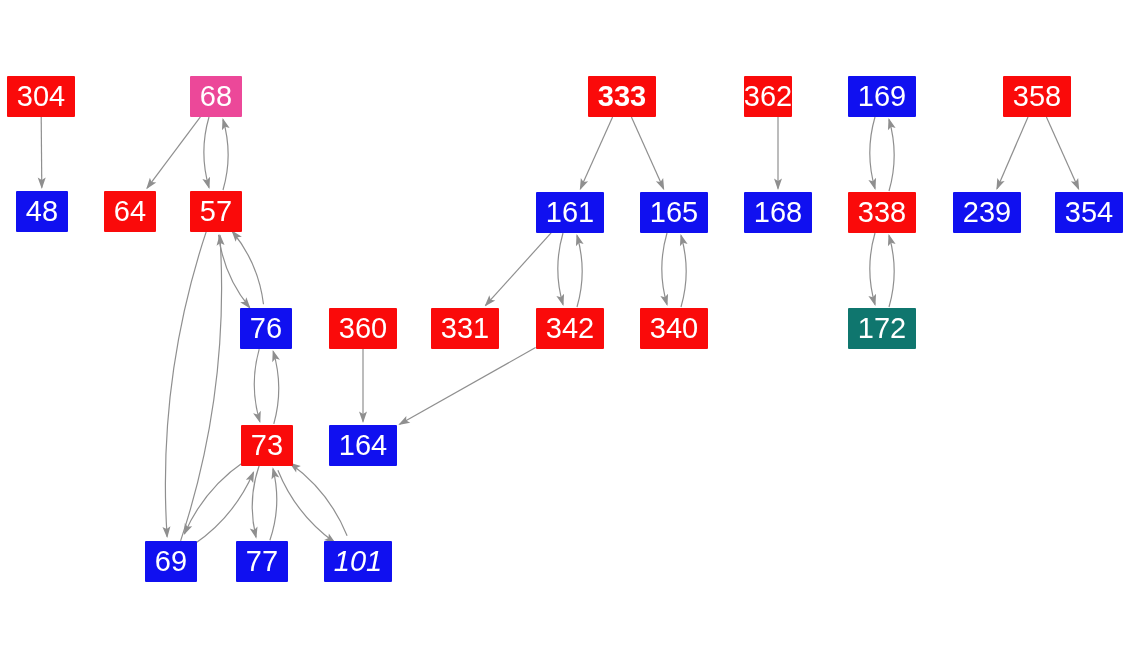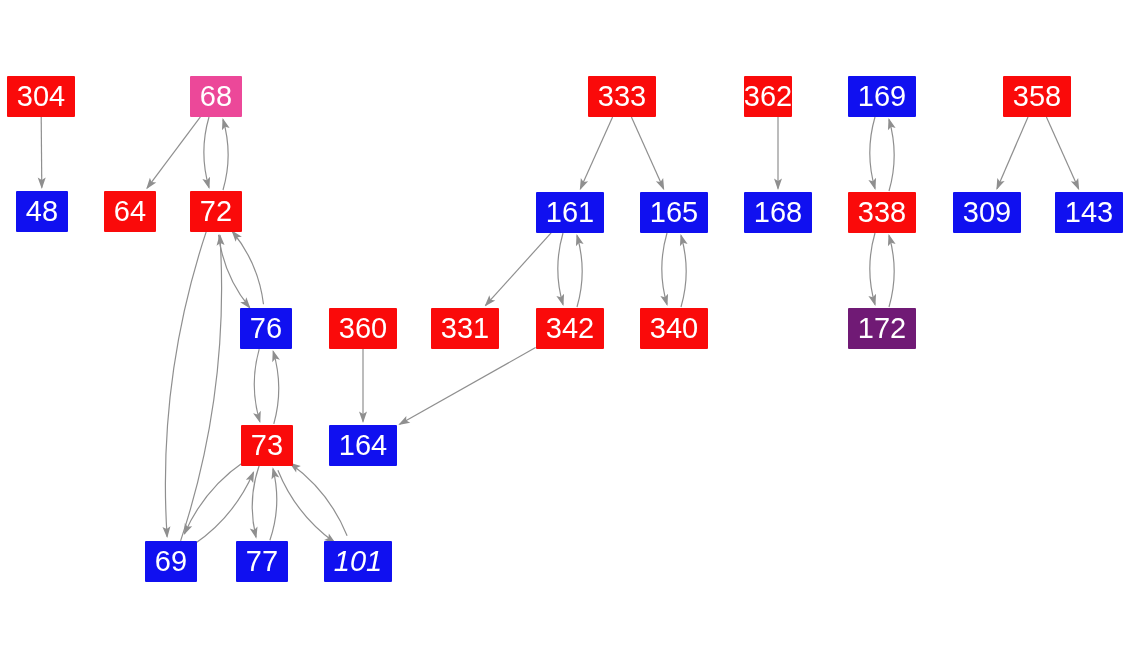--- a/index.html
+++ b/index.html
@@ -87,38 +87,38 @@
       <path d="M875.0,117.0 Q864.6,152.8 875.0,188.5" class="edge" stroke="#8f8f8f" marker-end="url(#arrow)"></path>
       <path d="M889.0,191.0 Q899.4,155.3 889.0,119.5" class="edge" stroke="#8f8f8f" marker-end="url(#arrow)"></path>
       <path d="M875.0,233.0 Q864.6,268.8 875.0,304.5" class="edge" stroke="#8f8f8f" marker-end="url(#arrow)"></path>
       <path d="M889.0,307.0 Q899.4,271.3 889.0,235.5" class="edge" stroke="#8f8f8f" marker-end="url(#arrow)"></path>
       <path d="M1028.0,117.0 Q1012.5,152.9 997.0,188.7" class="edge" stroke="#8f8f8f" marker-end="url(#arrow)"></path>
       <path d="M1046.4,117.0 Q1062.5,152.9 1078.6,188.8" class="edge" stroke="#8f8f8f" marker-end="url(#arrow)"></path>
     </svg>
   <div id="nodes-layer">
       <div class="node" style="left: 7px; top: 75.5px; width: 68px; height: 41px; background: rgb(250, 10, 10);">304</div>
       <div class="node" style="left: 190px; top: 75.5px; width: 52px; height: 41px; background: #ec4899;">68</div>
-      <div class="node" style="left: 588px; top: 75.5px; width: 68px; height: 41px; background: rgb(250, 10, 10);">333</div>
+      <div class="node" style="left: 588px; top: 75.5px; width: 68px; height: 41px; background: rgb(250, 10, 10); font-weight: bold;">333</div>
       <div class="node" style="left: 744px; top: 75.5px; width: 48px; height: 41px; background: rgb(250, 10, 10);">362</div>
       <div class="node" style="left: 848px; top: 75.5px; width: 68px; height: 41px; background: rgb(16, 16, 240);">169</div>
       <div class="node" style="left: 1003px; top: 75.5px; width: 68px; height: 41px; background: rgb(250, 10, 10);">358</div>
       <div class="node" style="left: 16px; top: 190.5px; width: 52px; height: 41px; background: rgb(16, 16, 240); text-align: center;">48</div>
       <div class="node" style="left: 104px; top: 190.5px; width: 52px; height: 41px; background: rgb(250, 10, 10);">64</div>
-      <div class="node" style="left: 190px; top: 190.5px; width: 52px; height: 41px; background: rgb(250, 10, 10);">72</div>
+      <div class="node" style="left: 190px; top: 190.5px; width: 52px; height: 41px; background: rgb(250, 10, 10);">57</div>
       <div class="node" style="left: 536px; top: 191.5px; width: 68px; height: 41px; background: rgb(16, 16, 240);">161</div>
       <div class="node" style="left: 640px; top: 191.5px; width: 68px; height: 41px; background: rgb(16, 16, 240);">165</div>
       <div class="node" style="left: 744px; top: 191.5px; width: 68px; height: 41px; background: rgb(16, 16, 240);">168</div>
       <div class="node" style="left: 848px; top: 191.5px; width: 68px; height: 41px; background: rgb(250, 10, 10);">338</div>
-      <div class="node" style="left: 953px; top: 191.5px; width: 68px; height: 41px; background: rgb(16, 16, 240);">309</div>
-      <div class="node" style="left: 1055px; top: 191.5px; width: 68px; height: 41px; background: rgb(16, 16, 240);">143</div>
+      <div class="node" style="left: 953px; top: 191.5px; width: 68px; height: 41px; background: rgb(16, 16, 240);">239</div>
+      <div class="node" style="left: 1055px; top: 191.5px; width: 68px; height: 41px; background: rgb(16, 16, 240);">354</div>
       <div class="node" style="left: 240px; top: 307.5px; width: 52px; height: 41px; background: rgb(16, 16, 240);">76</div>
       <div class="node" style="left: 329px; top: 307.5px; width: 68px; height: 41px; background: rgb(250, 10, 10);">360</div>
       <div class="node" style="left: 431px; top: 307.5px; width: 68px; height: 41px; background: rgb(250, 10, 10);">331</div>
       <div class="node" style="left: 536px; top: 307.5px; width: 68px; height: 41px; background: rgb(250, 10, 10);">342</div>
       <div class="node" style="left: 640px; top: 307.5px; width: 68px; height: 41px; background: rgb(250, 10, 10);">340</div>
-      <div class="node" style="left: 848px; top: 307.5px; width: 68px; height: 41px; background: #701a75;">172</div>
+      <div class="node" style="left: 848px; top: 307.5px; width: 68px; height: 41px; background: #0f766e;">172</div>
       <div class="node" style="left: 241px; top: 424.5px; width: 52px; height: 41px; background: rgb(250, 10, 10);">73</div>
       <div class="node" style="left: 329px; top: 424.5px; width: 68px; height: 41px; background: rgb(16, 16, 240);">164</div>
       <div class="node" style="left: 145px; top: 540.5px; width: 52px; height: 41px; background: rgb(16, 16, 240);">69</div>
       <div class="node" style="left: 236px; top: 540.5px; width: 52px; height: 41px; background: rgb(16, 16, 240);">77</div>
       <div class="node" style="left: 324px; top: 540.5px; width: 68px; height: 41px; background: rgb(16, 16, 240); font-style: italic;">101</div>
     </div>
 </div>
 
 </body></html>

